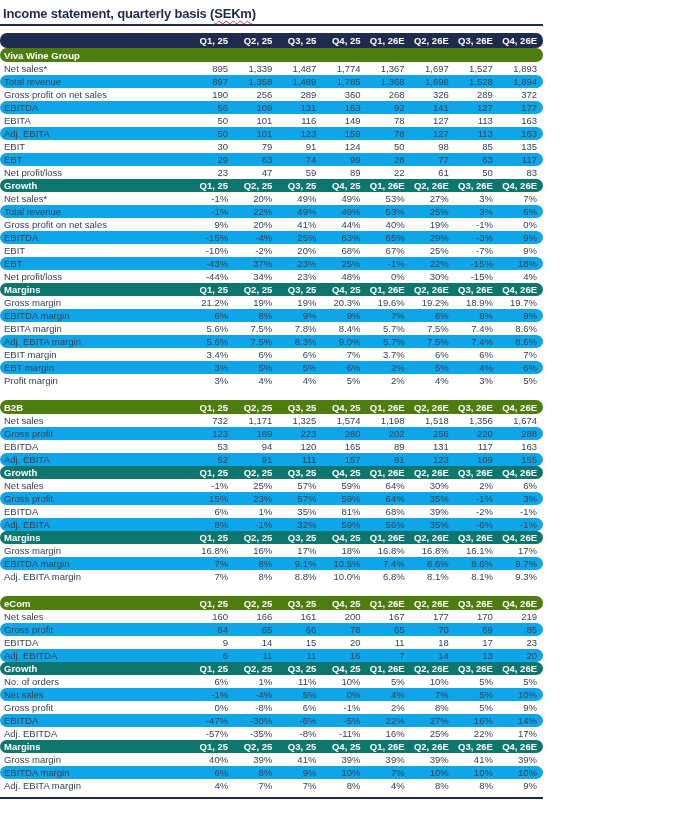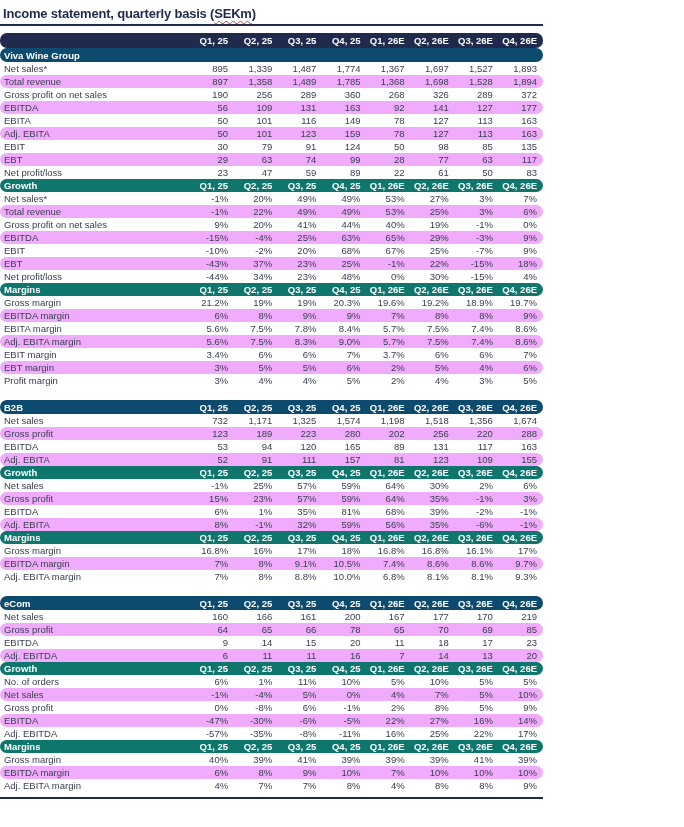--- a/index.html
+++ b/index.html
@@ -5,23 +5,23 @@
   * { margin:0; padding:0; box-sizing:border-box; }
   html,body { width:684px; height:827px; background:#fff; overflow:hidden;
     font-family:"Liberation Sans", sans-serif; }
   .page { width:543px; height:827px; padding-top:4px; }
   .title-wrap { padding-left:3px; height:18px; }
   .page-title { font-size:13px; font-weight:bold; color:#1F2A4C; letter-spacing:-0.2px; }
   .squiggle { text-decoration:underline wavy #d43a2f; text-decoration-thickness:1px; text-underline-offset:2px; }
   .rule { height:2px; background:#1F2A4C; margin-top:2px; }
   .tbl { margin-top:7px; }
   .t-row { display:grid; grid-template-columns:190px repeat(8,1fr); align-items:center; height:13px;border-radius:7px; }
-  .t-row.stripe { background:#f0abfc; }
+  .t-row.stripe { background:#0ea5e9; }
   .hdr-dark { background:#1F2A4C; height:15px; }
-  .hdr-gray { background:#0c4a6e; height:14px; }
+  .hdr-gray { background:#4d7c0f; height:14px; }
   .hdr-blue { background:#0f766e; height:13px; }
   .lbl { font-size:9.5px; color:#3A4150; padding-left:4px; white-space:nowrap; overflow:hidden; }
   .num { font-size:9.5px; color:#3A4150; text-align:right; padding-right:6px; white-space:nowrap; }
   .hdr-dark .num, .hdr-gray .num, .hdr-blue .num,
   .hdr-dark .lbl, .hdr-gray .lbl, .hdr-blue .lbl { color:#fff; font-weight:bold; }
   .group-name { text-decoration:underline; text-decoration-thickness:1px; text-underline-offset:2px; }
   .group-name .squiggle { text-underline-offset:3px; }
   .span-all { grid-column:1 / -1; }
   .block-gap { height:13px; }
   .footer-rule { height:2px; background:#1F2A4C; margin-top:5px; }

